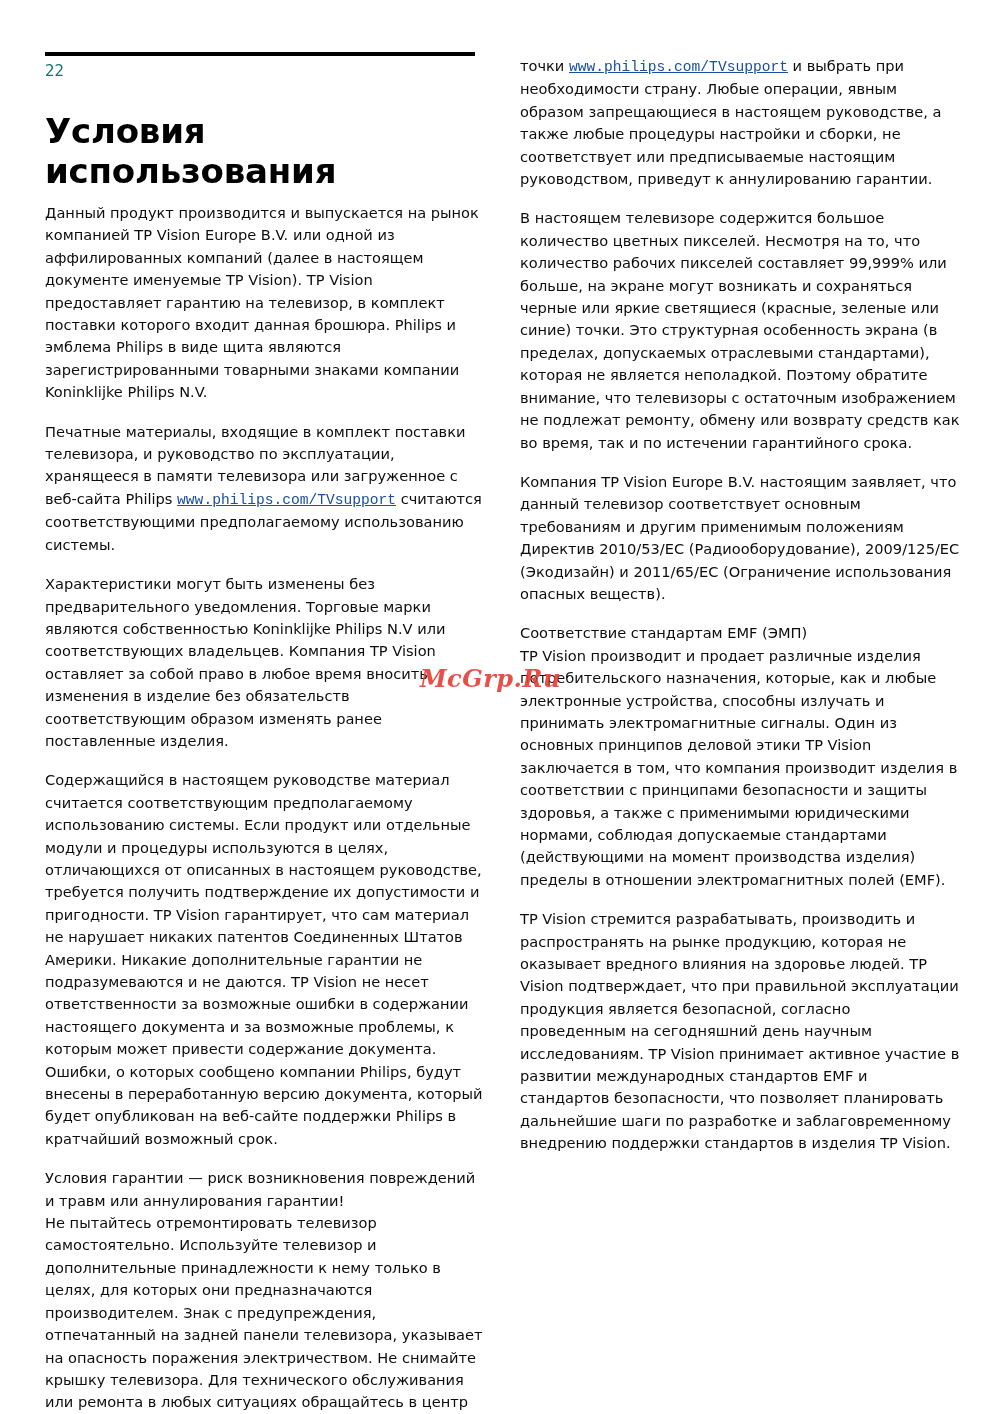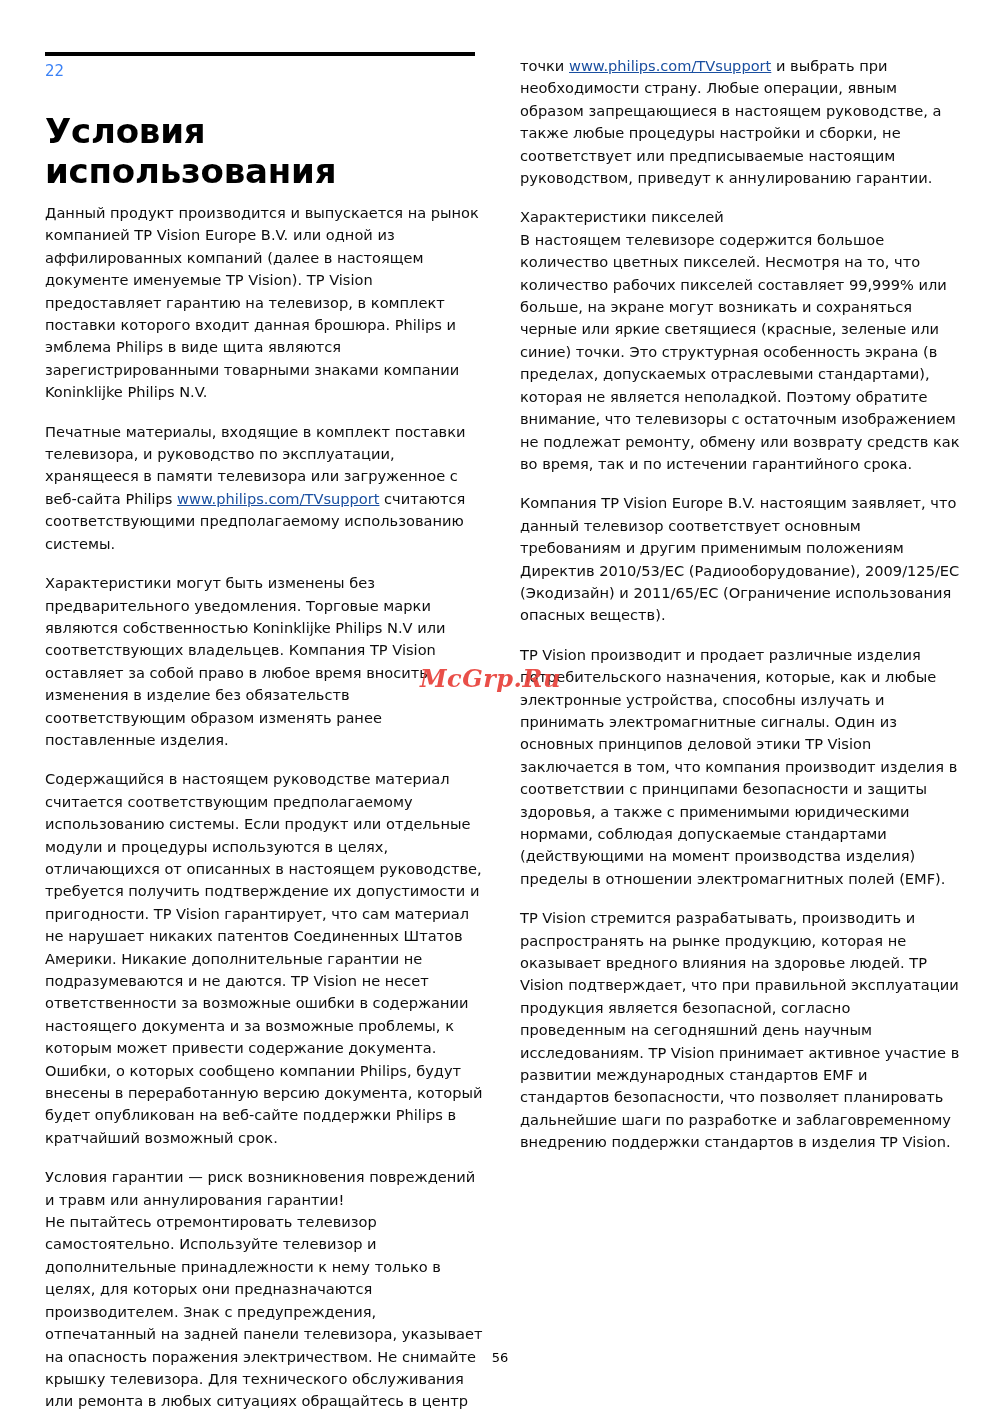--- a/index.html
+++ b/index.html
@@ -29,21 +29,21 @@
     width: 430px;
     height: 4px;
     background: #000;
   }
   .page-num-top {
     position: absolute;
     left: 45px;
     top: 62px;
     font-size: 15px;
     line-height: 18px;
-    color: #3b82f6;
+    color: #0f766e;
   }
   .title {
     position: absolute;
     left: 45px;
     top: 88px;
     width: 440px;
     font-size: 34px;
     font-weight: bold;
     line-height: 40px;
     letter-spacing: -0.2px;
@@ -67,20 +67,21 @@
   p {
     margin: 0 0 17px 0;
   }
   p.tight {
     margin-bottom: 0;
   }
   a.link {
     color: #1a4fa0;
     text-decoration: underline;
     word-break: break-word;
+    font-family: Liberation Mono, monospace;
   }
   .watermark {
     position: absolute;
     left: 420px;
     top: 664px;
     font-family: "DejaVu Serif", serif;
     font-size: 24px;
     font-style: italic;
     font-weight: bold;
     color: #e8413a;
@@ -114,27 +115,26 @@
     <p><span>Печатные материалы, входящие в комплект поставки телевизора, и руководство по эксплуатации, хранящееся в памяти телевизора или загруженное с веб-сайта Philips </span><a class="link" href="#">www.philips.com/TVsupport</a><span> считаются соответствующими предполагаемому использованию системы.</span></p>
     <p>Характеристики могут быть изменены без предварительного уведомления. Торговые марки являются собственностью Koninklijke Philips N.V или соответствующих владельцев. Компания TP Vision оставляет за собой право в любое время вносить изменения в изделие без обязательств соответствующим образом изменять ранее поставленные изделия.</p>
     <p>Содержащийся в настоящем руководстве материал считается соответствующим предполагаемому использованию системы. Если продукт или отдельные модули и процедуры используются в целях, отличающихся от описанных в настоящем руководстве, требуется получить подтверждение их допустимости и пригодности. TP Vision гарантирует, что сам материал не нарушает никаких патентов Соединенных Штатов Америки. Никакие дополнительные гарантии не подразумеваются и не даются. TP Vision не несет ответственности за возможные ошибки в содержании настоящего документа и за возможные проблемы, к которым может привести содержание документа. Ошибки, о которых сообщено компании Philips, будут внесены в переработанную версию документа, который будет опубликован на веб-сайте поддержки Philips в кратчайший возможный срок.</p>
     <p class="tight">Условия гарантии — риск возникновения повреждений и травм или аннулирования гарантии!</p>
     <p>Не пытайтесь отремонтировать телевизор самостоятельно. Используйте телевизор и дополнительные принадлежности к нему только в целях, для которых они предназначаются производителем. Знак с предупреждения, отпечатанный на задней панели телевизора, указывает на опасность поражения электричеством. Не снимайте крышку телевизора. Для технического обслуживания или ремонта в любых ситуациях обращайтесь в центр поддержки телевизоров Philips. Номер телефона указан в документации, входящей в комплект телевизора. Вы также можете перейти на веб-</p>
   </div>
 
   <div class="col col-right">
     <p><span>точки </span><a class="link" href="#">www.philips.com/TVsupport</a><span> и выбрать при необходимости страну. Любые операции, явным образом запрещающиеся в настоящем руководстве, а также любые процедуры настройки и сборки, не соответствует или предписываемые настоящим руководством, приведут к аннулированию гарантии.</span></p>
 
-    <p class="tight">Характеристики пикселей</p>
     <p>В настоящем телевизоре содержится большое количество цветных пикселей. Несмотря на то, что количество рабочих пикселей составляет 99,999% или больше, на экране могут возникать и сохраняться черные или яркие светящиеся (красные, зеленые или синие) точки. Это структурная особенность экрана (в пределах, допускаемых отраслевыми стандартами), которая не является неполадкой. Поэтому обратите внимание, что телевизоры с остаточным изображением не подлежат ремонту, обмену или возврату средств как во время, так и по истечении гарантийного срока.</p>
 
     <p>Компания TP Vision Europe B.V. настоящим заявляет, что данный телевизор соответствует основным требованиям и другим применимым положениям Директив 2010/53/EC (Радиооборудование), 2009/125/EC (Экодизайн) и 2011/65/EC (Ограничение использования опасных веществ).</p>
 
+    <p class="tight">Соответствие стандартам EMF (ЭМП)</p>
     <p>TP Vision производит и продает различные изделия потребительского назначения, которые, как и любые электронные устройства, способны излучать и принимать электромагнитные сигналы. Один из основных принципов деловой этики TP Vision заключается в том, что компания производит изделия в соответствии с принципами безопасности и защиты здоровья, а также с применимыми юридическими нормами, соблюдая допускаемые стандартами (действующими на момент производства изделия) пределы в отношении электромагнитных полей (EMF).</p>
 
     <p>TP Vision стремится разрабатывать, производить и распространять на рынке продукцию, которая не оказывает вредного влияния на здоровье людей. TP Vision подтверждает, что при правильной эксплуатации продукция является безопасной, согласно проведенным на сегодняшний день научным исследованиям. TP Vision принимает активное участие в развитии международных стандартов EMF и стандартов безопасности, что позволяет планировать дальнейшие шаги по разработке и заблаговременному внедрению поддержки стандартов в изделия TP Vision.</p>
   </div>
 
   <div class="watermark">McGrp.Ru</div>
 
-  <div class="footer-num">56</div>
 
 </div>
 
 </body></html>

